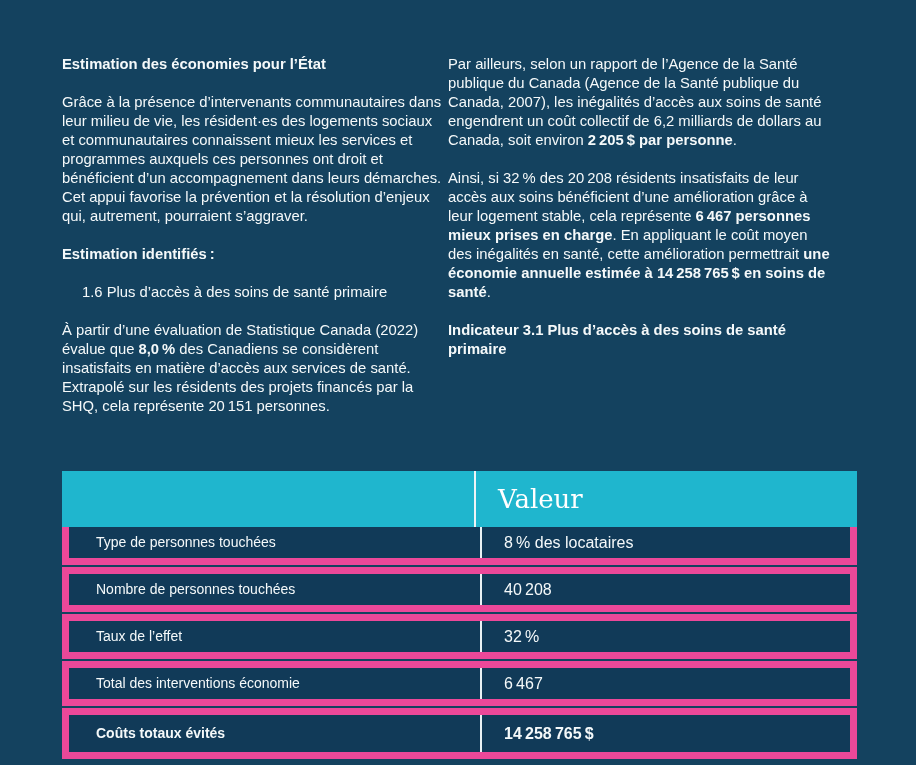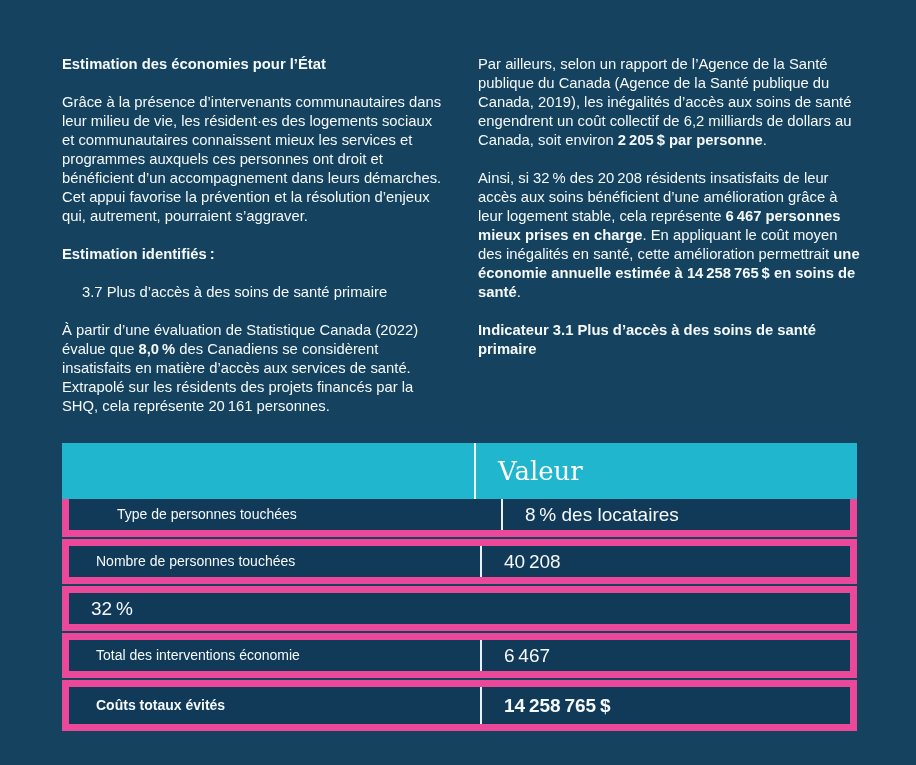--- a/index.html
+++ b/index.html
@@ -12,62 +12,61 @@
     overflow: hidden;
     color: #f5f9fa;
     font-family: "Liberation Sans", "DejaVu Sans", sans-serif;
   }
   .columns {
     position: absolute;
     left: 62px;
     top: 55px;
     width: 802px;
     display: flex;
-    gap: 30px;
   }
   .col { width: 386px; font-size: 14.8px; line-height: 19px; }
   .col p { margin: 0 0 19px; }
   .heading { font-weight: 700; margin: 0 0 19px; font-size: 14.8px; line-height: 19px; }
   .indent { padding-left: 20px; }
   b { font-weight: 700; }
 
   .table { position: absolute; left: 62px; top: 443px; width: 795px; }
-  .thead { display: flex; height: 56px; background: #1fb6ce; }
+  .thead { display: flex; height: 56px; background: #1fb6ce; margin-top: 28px; }
   .th-label { width: 414px; border-right: 2px solid #eef4f6; }
   .th-value {
     flex: 1;
     display: flex;
     align-items: center;
     padding-left: 22px;
     font-family: "DejaVu Serif", "Liberation Serif", serif;
     font-size: 26px;
     font-weight: 500;
     color: #ffffff;
   }
   .trow {
     display: flex;
     margin-top: 2px;
     border: 7px solid #ec4899;
     background: #113a58;
     align-items: stretch;
   }
-  .trow.first { margin-top: 0; border-top: none; padding-left: 21px; }
+  .trow.first { margin-top: 0; border-top: none; }
   .cell-label {
     width: 413px;
     border-right: 2px solid #e9f1f4;
     padding: 6px 12px 6px 27px;
     font-size: 14px;
     line-height: 19px;
     display: flex;
     align-items: center;
   }
   .cell-value {
     flex: 1;
     padding: 6px 12px 6px 22px;
-    font-size: 19px;
+    font-size: 16px;
     line-height: 19px;
     display: flex;
     align-items: center;
   }
   .trow.total .cell-label, .trow.total .cell-value {
     font-weight: 700;
     padding-top: 9px;
     padding-bottom: 9px;
   }
 </style>
@@ -75,26 +74,26 @@
 <body>
 
 <div class="page">
 
   <div class="columns">
 
     <div class="col">
       <div class="heading">Estimation des économies pour l’État</div>
       <p><span>Grâce à la présence d’intervenants communautaires dans leur milieu de vie, les résident·es des logements sociaux et communautaires connaissent mieux les services et programmes auxquels ces personnes ont droit et bénéficient d’un accompagnement dans leurs démarches. Cet appui favorise la prévention et la résolution d’enjeux qui, autrement, pourraient s’aggraver.</span></p>
       <div class="heading">Estimation identifiés :</div>
-      <p class="indent">3.7 Plus d’accès à des soins de santé primaire</p>
-      <p><span>À partir d’une évaluation de Statistique Canada (2022) évalue que </span><b>8,0 %</b><span> des Canadiens se considèrent insatisfaits en matière d’accès aux services de santé. Extrapolé sur les résidents des projets financés par la SHQ, cela représente 20 161 personnes.</span></p>
+      <p class="indent">1.6 Plus d’accès à des soins de santé primaire</p>
+      <p><span>À partir d’une évaluation de Statistique Canada (2022) évalue que </span><b>8,0 %</b><span> des Canadiens se considèrent insatisfaits en matière d’accès aux services de santé. Extrapolé sur les résidents des projets financés par la SHQ, cela représente 20 151 personnes.</span></p>
     </div>
 
     <div class="col">
-      <p><span>Par ailleurs, selon un rapport de l’Agence de la Santé publique du Canada (Agence de la Santé publique du Canada, 2019), les inégalités d’accès aux soins de santé engendrent un coût collectif de 6,2 milliards de dollars au Canada, soit environ </span><b>2 205 $ par personne</b><span>.</span></p>
+      <p><span>Par ailleurs, selon un rapport de l’Agence de la Santé publique du Canada (Agence de la Santé publique du Canada, 2007), les inégalités d’accès aux soins de santé engendrent un coût collectif de 6,2 milliards de dollars au Canada, soit environ </span><b>2 205 $ par personne</b><span>.</span></p>
       <p><span>Ainsi, si 32 % des 20 208 résidents insatisfaits de leur accès aux soins bénéficient d’une amélioration grâce à leur logement stable, cela représente </span><b>6 467 personnes mieux prises en charge</b><span>. En appliquant le coût moyen des inégalités en santé, cette amélioration permettrait </span><b>une économie annuelle estimée à 14 258 765 $ en soins de santé</b><span>.</span></p>
       <div class="heading">Indicateur 3.1 Plus d’accès à des soins de santé primaire</div>
     </div>
 
   </div>
 
   <div class="table">
     <div class="thead">
       <div class="th-label"></div>
       <div class="th-value">Valeur</div>
@@ -102,20 +101,21 @@
 
     <div class="trow first">
       <div class="cell-label">Type de personnes touchées</div>
       <div class="cell-value">8 % des locataires</div>
     </div>
     <div class="trow">
       <div class="cell-label">Nombre de personnes touchées</div>
       <div class="cell-value">40 208</div>
     </div>
     <div class="trow">
+      <div class="cell-label">Taux de l’effet</div>
       <div class="cell-value">32 %</div>
     </div>
     <div class="trow">
       <div class="cell-label">Total des interventions économie</div>
       <div class="cell-value">6 467</div>
     </div>
     <div class="trow total">
       <div class="cell-label">Coûts totaux évités</div>
       <div class="cell-value">14 258 765 $</div>
     </div>

